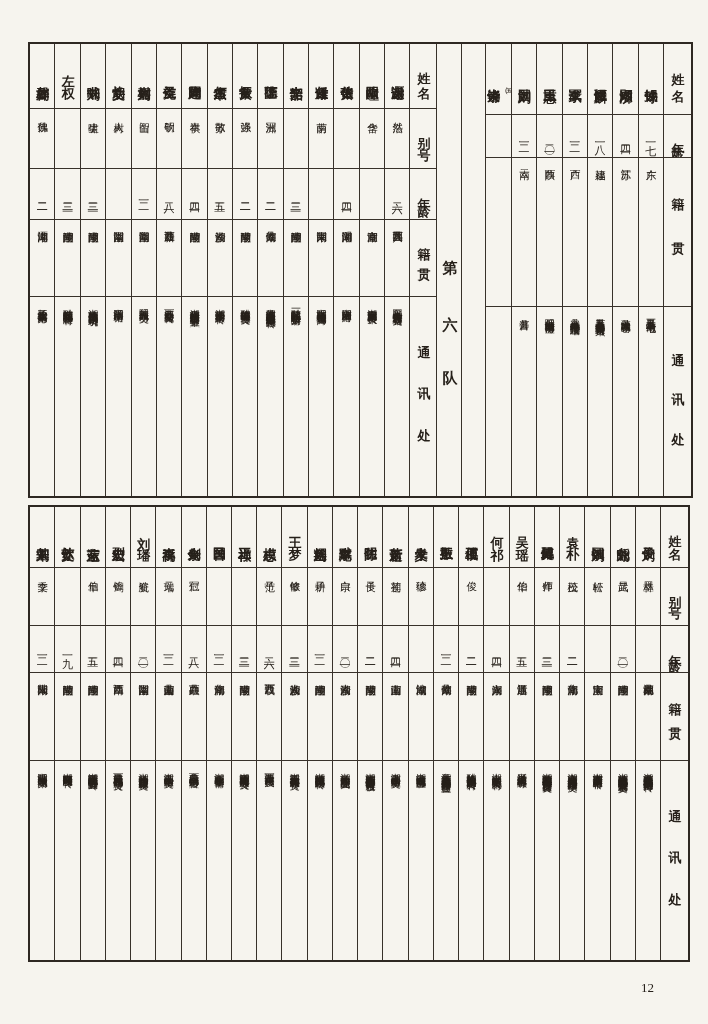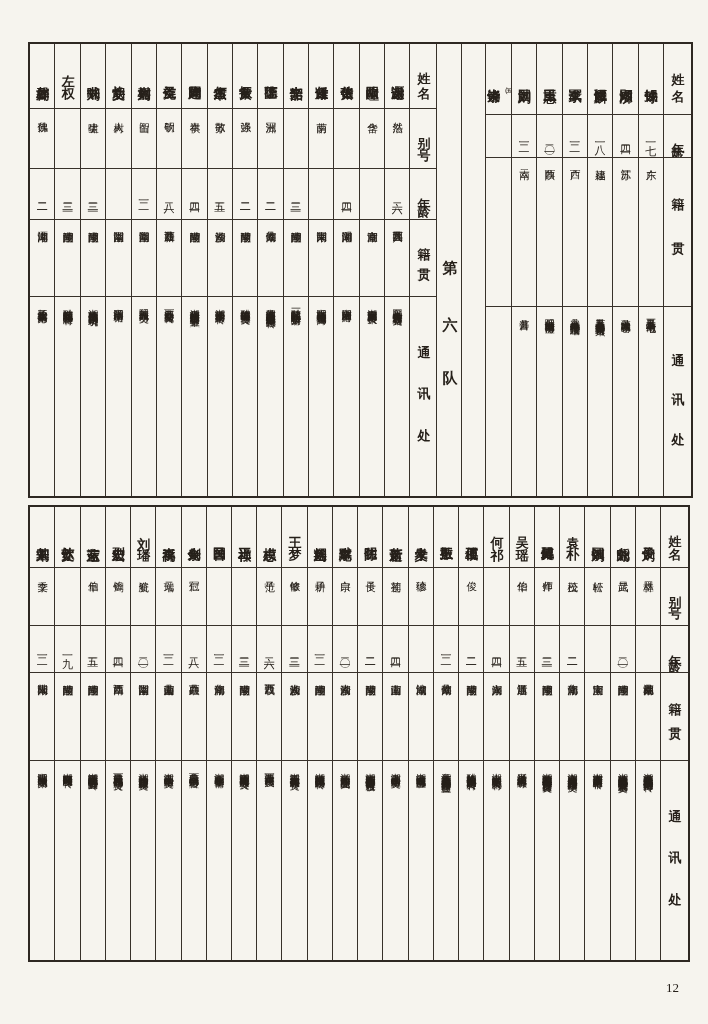--- a/index.html
+++ b/index.html
@@ -52,21 +52,21 @@
   .seg-l .hdr.c-native>span{letter-spacing:20px;}
   .seg-l .hdr.c-contact>span{letter-spacing:42px;}
   .seg-b .hdr.c-name>span{letter-spacing:12px;}
   .seg-b .hdr.c-alias>span{letter-spacing:11px;}
   .seg-b .hdr.c-age>span{letter-spacing:4px;}
   .seg-b .hdr.c-native>span{letter-spacing:24px;}
   .seg-b .hdr.c-contact>span{letter-spacing:42px;}
   .team{font-weight:bold;font-size:15px;}
   .team>span{letter-spacing:55px;margin-top:120px;}
   .note{writing-mode:vertical-rl;text-orientation:upright;font-size:8px;margin-top:3px;color:#3a332b;}
-  .pagenum{position:absolute;left:666px;top:980px;font-size:13px;color:#26201a;}
+  .pagenum{position:absolute;left:641px;top:980px;font-size:13px;color:#26201a;}
 </style>
 </head>
 <body>
 
 <div class="page">
   <div id="top-block" class="block">
       <div class="col hdrcol seg-r">
         <div class="cell hdr c-name">
           <span>姓名</span>
         </div>

